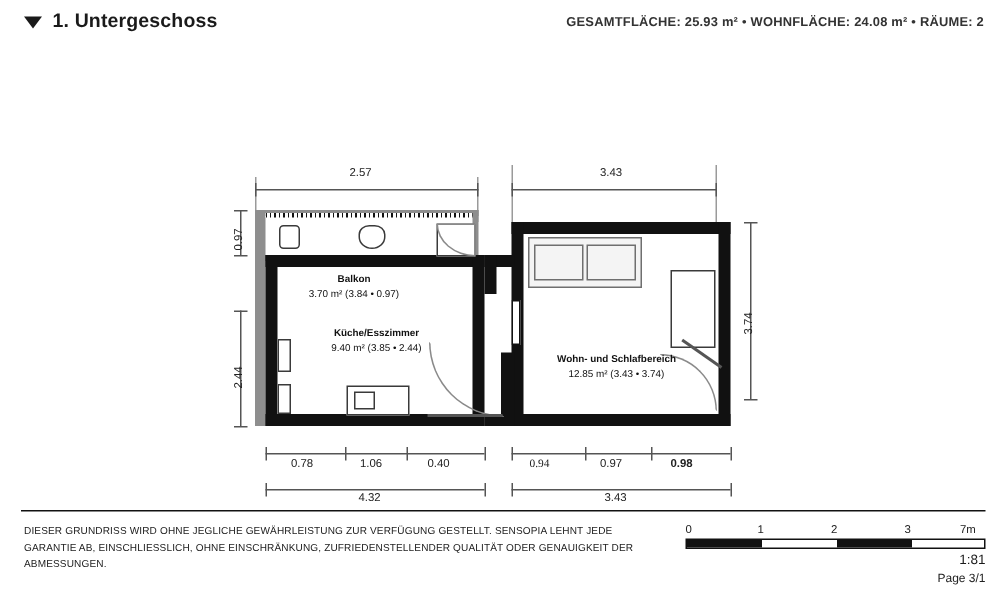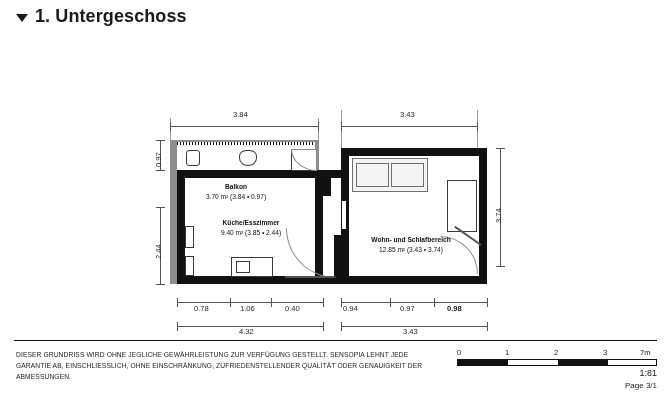--- a/index.html
+++ b/index.html
@@ -31,21 +31,21 @@
     gap: 7px;
   }
   .tri-down {
     width: 0; height: 0;
     border-left: 6px solid transparent;
     border-right: 6px solid transparent;
     border-top: 8px solid #1a1a1a;
     margin-top: 2px;
   }
   .floor-title {
-    font-size: 18px;
+    font-size: 13px;
     font-weight: bold;
     letter-spacing: 0.1px;
   }
   .stats {
     position: absolute;
     right: 15px;
     top: 9px;
     font-size: 8.6px;
     font-weight: bold;
     letter-spacing: 0.15px;
@@ -167,30 +167,31 @@
   }
 </style>
 </head>
 <body>
 
 <div class="header">
   <div class="title-wrap">
     <div class="tri-down"></div>
     <div class="floor-title">1. Untergeschoss</div>
   </div>
+  <div class="stats">GESAMTFLÄCHE: 25.93 m² • WOHNFLÄCHE: 24.08 m² • RÄUME: 2</div>
 </div>
 
 <div class="plan">
 
   <div class="ext-line" style="left:170px; top:88px; width:1px; height:30px;"></div>
   <div class="ext-line" style="left:318px; top:88px; width:1px; height:30px;"></div>
   <div class="dim-line" style="left:170px; top:96px; width:149px; height:1px;"></div>
   <div class="tick" style="left:170px; top:92px; width:1px; height:9px;"></div>
   <div class="tick" style="left:318px; top:92px; width:1px; height:9px;"></div>
-  <div class="dim-label" style="left:233px; top:80px;">3.84</div>
+  <div class="dim-label" style="left:233px; top:80px;">2.57</div>
 
   <div class="ext-line" style="left:341px; top:80px; width:1px; height:38px;"></div>
   <div class="ext-line" style="left:477px; top:80px; width:1px; height:38px;"></div>
   <div class="dim-line" style="left:341px; top:96px; width:137px; height:1px;"></div>
   <div class="tick" style="left:341px; top:92px; width:1px; height:9px;"></div>
   <div class="tick" style="left:477px; top:92px; width:1px; height:9px;"></div>
   <div class="dim-label" style="left:400px; top:80px;">3.43</div>
 
   <div class="dim-line" style="left:160px; top:110px; width:1px; height:30px;"></div>
   <div class="tick" style="left:156px; top:110px; width:9px; height:1px;"></div>
@@ -277,21 +278,21 @@
   <div class="tick" style="left:323px; top:268px; width:1px; height:9px;"></div>
   <div class="dim-label" style="left:194px; top:274px;">0.78</div>
   <div class="dim-label" style="left:240px; top:274px;">1.06</div>
   <div class="dim-label" style="left:285px; top:274px;">0.40</div>
 
   <div class="dim-line" style="left:341px; top:272px; width:146px; height:1px;"></div>
   <div class="tick" style="left:341px; top:268px; width:1px; height:9px;"></div>
   <div class="tick" style="left:390px; top:268px; width:1px; height:9px;"></div>
   <div class="tick" style="left:434px; top:268px; width:1px; height:9px;"></div>
   <div class="tick" style="left:487px; top:268px; width:1px; height:9px;"></div>
-  <div class="dim-label" style="left:343px; top:274px;">0.94</div>
+  <div class="dim-label" style="left:353px; top:274px;font-family:Liberation Serif, serif;">0.94</div>
   <div class="dim-label" style="left:400px; top:274px;">0.97</div>
   <div class="dim-label" style="left:447px; top:274px;font-weight:bold;">0.98</div>
 
   <div class="dim-line" style="left:177px; top:296px; width:146px; height:1px;"></div>
   <div class="tick" style="left:177px; top:292px; width:1px; height:9px;"></div>
   <div class="tick" style="left:323px; top:292px; width:1px; height:9px;"></div>
   <div class="dim-label" style="left:239px; top:297px;">4.32</div>
 
   <div class="dim-line" style="left:341px; top:296px; width:146px; height:1px;"></div>
   <div class="tick" style="left:341px; top:292px; width:1px; height:9px;"></div>

